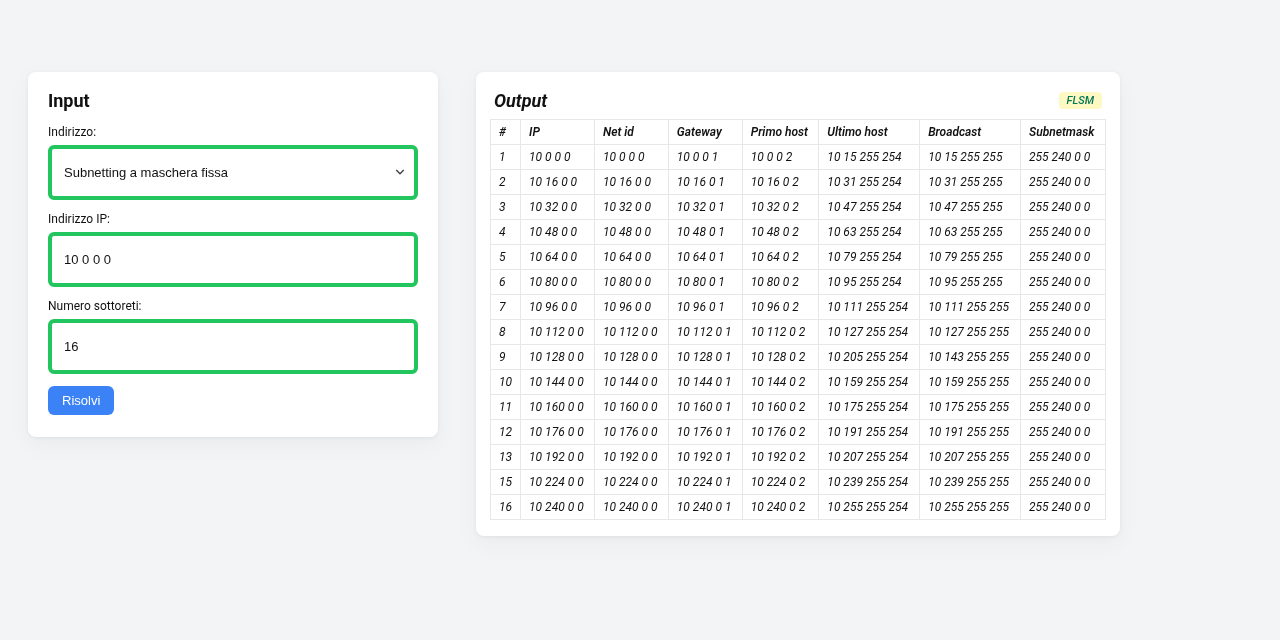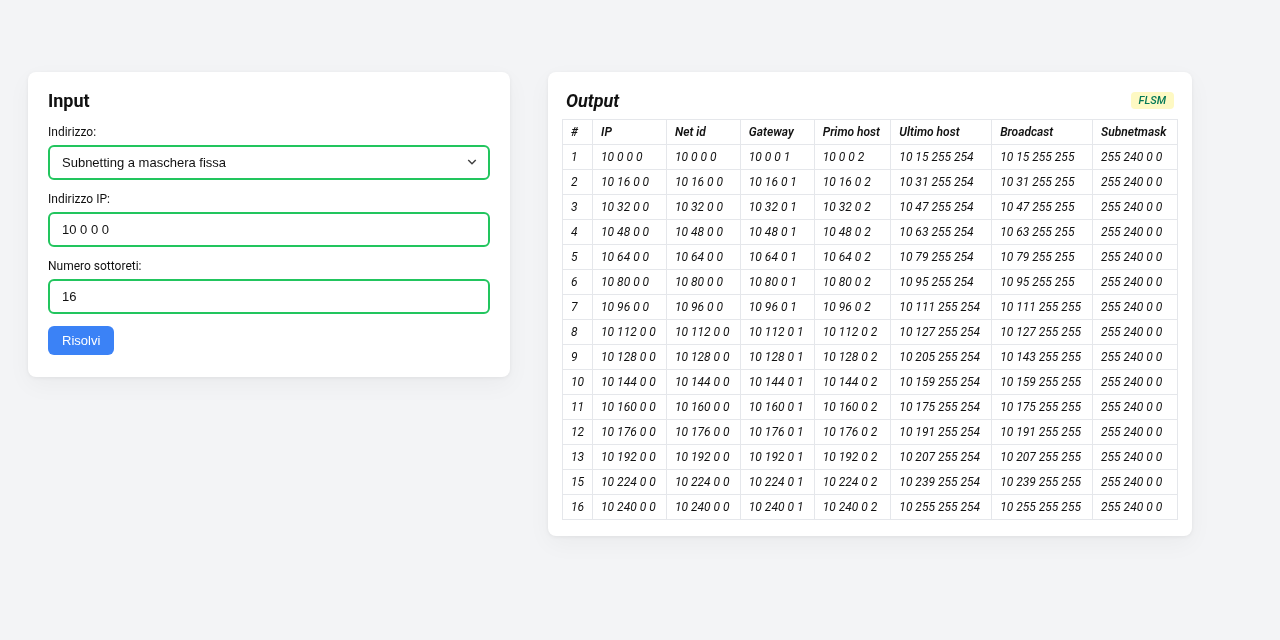--- a/index.html
+++ b/index.html
@@ -17,21 +17,21 @@
     gap: 38px;
     padding: 72px 28px 28px 28px;
   }
   .card {
     background: #fff;
     border-radius: 8px;
     box-shadow: 0 1px 4px rgba(0,0,0,0.06), 0 8px 24px rgba(0,0,0,0.04);
     padding: 18px 20px 22px 20px;
   }
   .input-card {
-    width: 482px;
+    width: 410px;
     flex: 0 0 auto;
     align-self: flex-start;
   }
   .output-card {
     width: 644px;
     flex: 0 0 auto;
     padding: 18px 14px 16px 14px;
     font-style: italic;
   }
   h2.section-title {
@@ -57,23 +57,23 @@
   }
   .form-group { margin-bottom: 12px; }
   .form-label {
     display: block;
     font-size: 12px;
     color: #111;
     margin-bottom: 6px;
   }
   .form-control, .form-select {
     width: 100%;
-    border: 2px solid #22c55e;
+    border: 4px solid #22c55e;
     border-radius: 6px;
-    padding: 8px 12px;
+    padding: 16px 12px;
     font-size: 13px;
     color: #111;
     background: #fff;
   }
   .select-wrap {
     position: relative;
   }
   .select-wrap .form-select {
     appearance: none;
     -webkit-appearance: none;

